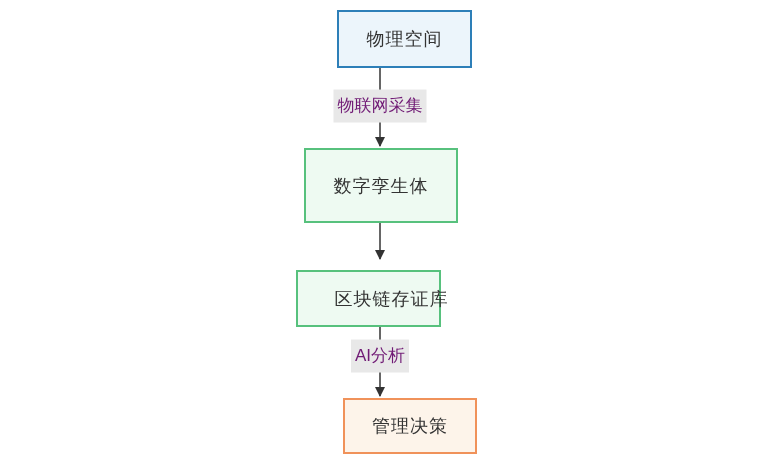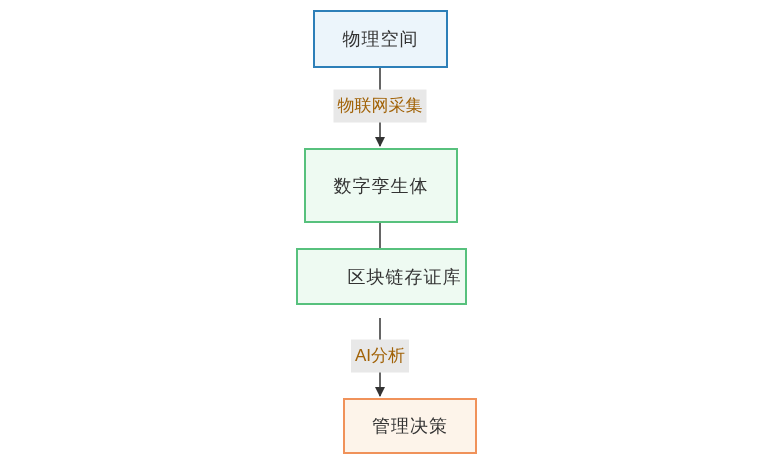--- a/index.html
+++ b/index.html
@@ -30,34 +30,35 @@
     justify-content: center;
     box-sizing: border-box;
     font-size: 18px;
     color: #333333;
     letter-spacing: 1px;
     white-space: nowrap;
   }
   .node-blue {
     background: #ecf5fb;
     border: 2px solid #2d7fb8;
+    margin-left: 24px;
   }
   .node-green {
     background: #eefaf2;
     border: 2px solid #57c17d;
   }
   .node-orange {
     background: #fdf4ea;
     border: 2px solid #f0925a;
   }
   .edge-label {
     position: absolute;
     transform: translate(-50%, -50%);
     background: #e8e8e8;
-    color: #a16207;
+    color: #701a75;
     font-size: 17px;
     line-height: 1.35;
     padding: 5px 4px;
     white-space: nowrap;
   }
 </style>
 </head>
 <body>
 
 <div class="canvas">
@@ -82,21 +83,21 @@
   <div class="node node-blue" style="left:313px; top:10px; width:135px; height:58px;">
     <span>物理空间</span>
   </div>
 
   <div class="edge-label" style="left:380px; top:106px;">物联网采集</div>
 
   <div class="node node-green" style="left:304px; top:148px; width:154px; height:75px;">
     <span>数字孪生体</span>
   </div>
 
-  <div class="node node-green" style="left:296px; top:248px; width:171px; height:57px;padding-left:46px;">
+  <div class="node node-green" style="left:296px; top:270px; width:145px; height:57px;padding-left:46px;">
     <span>区块链存证库</span>
   </div>
 
   <div class="edge-label" style="left:380px; top:356px;">AI分析</div>
 
   <div class="node node-orange" style="left:313px; top:398px; width:134px; height:56px;margin-left:30px;">
     <span>管理决策</span>
   </div>
 
 </div>

